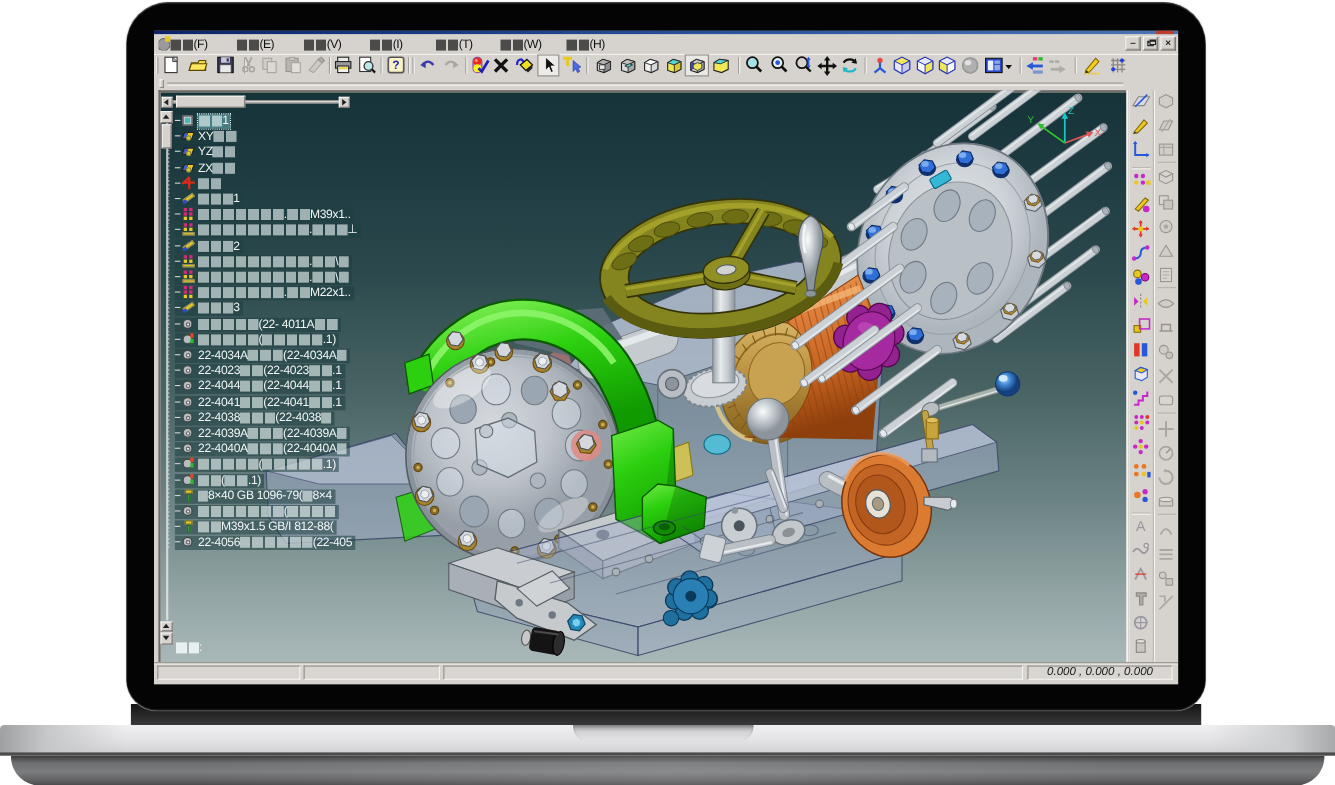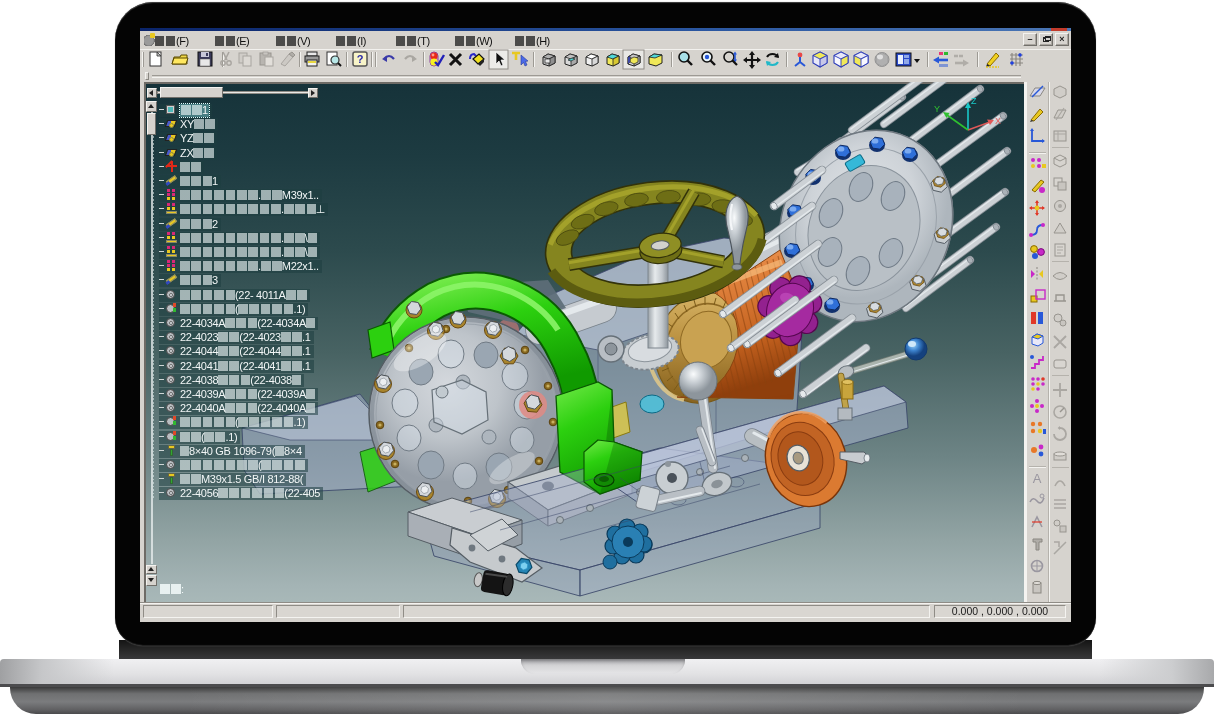--- a/index.html
+++ b/index.html
@@ -38,21 +38,21 @@
 #dockhandle{left:145px;top:72px;width:4px;height:8px;border:1px solid;border-color:#f4f3f0 #8a8781 #8a8781 #f4f3f0;}
 
 #viewport{left:144px;top:82px;width:880px;height:520px;
   background:linear-gradient(#16333a 0%,#1d3b41 14%,#2c4a4d 32%,#486363 52%,#6d8485 72%,#92a4a4 88%,#a4b4b5 97%,#a8b8b8 100%);
   border-top:2px solid #6e6b66;border-left:2px solid #6e6b66;}
 #vpR{left:1024px;top:82px;width:2px;height:520px;background:#f4f3f0;}
 
 #rtb{left:1026px;top:82px;width:45px;height:520px;background:#d6d3ce;border-left:1px solid #b5b2ac;}
 
 #status{left:140px;top:602px;width:931px;height:20px;background:#d6d3ce;border-top:1px solid #8f8c86;box-shadow:inset 0 1px 0 #f4f3f0;}
-.sbox{position:absolute;top:605px;height:13px;border:1px solid;border-color:#8f8c86 #f4f3f0 #f4f3f0 #8f8c86;background:#d9d6d1;}
+.sbox{position:absolute;top:605px;height:13px;border:1px solid;border-color:#8f8c86 #f4f3f0 #f4f3f0 #8f8c86;background:#d9d6d1;font-style:italic;}
 #coord{font-size:10.5px;color:#1a1a1a;line-height:11px;text-align:center;font-family:"Liberation Sans",sans-serif;}
 
 .trow{position:absolute;height:13px;white-space:nowrap;}
 .tk{display:inline-block;height:9.5px;vertical-align:top;margin-top:1px;
   background:repeating-linear-gradient(90deg,rgba(244,252,252,.6) 0 9.6px,rgba(255,255,255,0) 9.6px 11.4px);}
 .tt{font-size:11px;color:#f2f6f6;line-height:12px;display:inline-block;vertical-align:top;letter-spacing:-0.3px;}
 .dash{display:inline-block;width:5px;height:1px;background:#cfd6d6;vertical-align:top;margin:5px 2px 0 0;}
 .ticon{display:inline-block;width:11px;height:11px;vertical-align:top;margin-right:3px;position:relative;}
 
 .sb{position:absolute;background:#d6d3ce;border:1px solid;border-color:#f4f3f0 #716f6a #716f6a #f4f3f0;}

